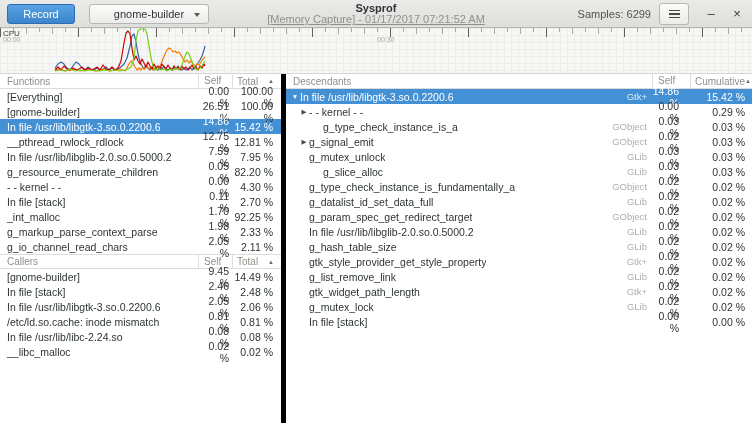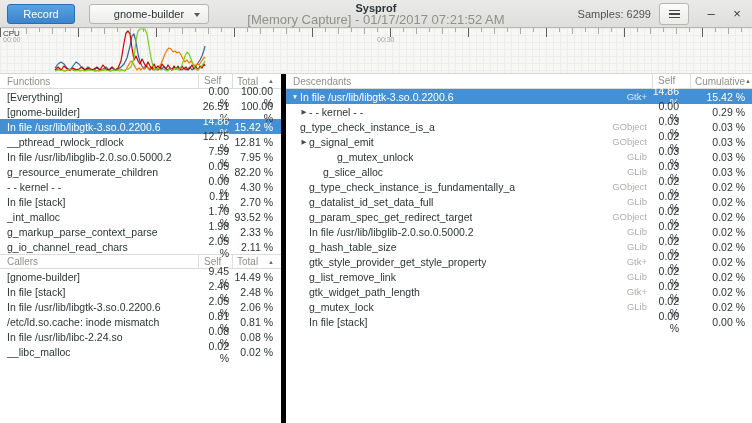--- a/index.html
+++ b/index.html
@@ -14,21 +14,21 @@
     background:linear-gradient(#57a2e4,#3d84ca); border:1px solid #2a6cb5; border-radius:3px;
     color:#fff; font-size:11px; text-align:center; line-height:18px; cursor:default; }
   .btn-proc { position:absolute; left:89px; top:4px; width:120px; height:20px;
     background:linear-gradient(#fcfcfb,#ebebe9); border:1px solid #b6b6b3; border-radius:3px;
     font-size:11px; color:#2e3436; text-align:center; line-height:18px; }
   .proc-arrow { position:absolute; right:8px; top:8px; width:0; height:0;
     border-left:3.5px solid transparent; border-right:3.5px solid transparent;
     border-top:4px solid #5a5a57; }
   .title-wrap { position:absolute; left:0; right:0; top:2px; text-align:center; pointer-events:none; }
   .w-title { font-size:11px; font-weight:bold; color:#2e3436; line-height:12px; }
-  .w-subtitle { font-size:13px; color:#90908b; line-height:11px; }
+  .w-subtitle { font-size:11px; color:#90908b; line-height:11px;text-decoration:underline; }
   .samples { position:absolute; right:101px; top:8px; font-size:11px; color:#55544f; }
   .btn-menu { position:absolute; right:63px; top:3px; width:30px; height:22px;
     background:linear-gradient(#fcfcfb,#ebebe9); border:1px solid #b6b6b3; border-radius:3px;
     display:flex; flex-direction:column; justify-content:center; align-items:center; gap:2px; }
   .btn-menu .bar { width:11px; height:1.5px; background:#484845; }
   .btn-min, .btn-close { position:absolute; top:3px; width:18px; height:22px;
     font-size:13px; color:#3a3a38; text-align:center; line-height:22px; }
   .btn-min { right:32px; }
   .btn-close { right:6px; }
 
@@ -218,21 +218,21 @@
           <span class="c-total">4.30 %</span>
         </div>
         <div class="trow">
           <span class="c-name">In file [stack]</span>
           <span class="c-self">0.11 %</span>
           <span class="c-total">2.70 %</span>
         </div>
         <div class="trow">
           <span class="c-name">_int_malloc</span>
           <span class="c-self">1.70 %</span>
-          <span class="c-total">93.52 %</span>
+          <span class="c-total">92.25 %</span>
         </div>
         <div class="trow">
           <span class="c-name">g_markup_parse_context_parse</span>
           <span class="c-self">1.98 %</span>
           <span class="c-total">2.33 %</span>
         </div>
         <div class="trow">
           <span class="c-name">g_io_channel_read_chars</span>
           <span class="c-self">2.05 %</span>
           <span class="c-total">2.11 %</span>
@@ -303,39 +303,39 @@
         <div class="drow">
           <span class="d-main" style="padding-left: 13px;">
             <span class="d-exp">▶</span>
             <span class="d-label">- - kernel - -</span>
             <span class="d-lib"></span>
           </span>
           <span class="d-self">0.00 %</span>
           <span class="d-cum">0.29 %</span>
         </div>
         <div class="drow">
-          <span class="d-main" style="padding-left: 4px;">
+          <span class="d-main" style="padding-left: 27px;">
             <span class="d-exp"></span>
             <span class="d-label">g_type_check_instance_is_a</span>
             <span class="d-lib">GObject</span>
           </span>
           <span class="d-self">0.03 %</span>
           <span class="d-cum">0.03 %</span>
         </div>
         <div class="drow">
           <span class="d-main" style="padding-left: 13px;">
             <span class="d-exp">▶</span>
             <span class="d-label">g_signal_emit</span>
             <span class="d-lib">GObject</span>
           </span>
           <span class="d-self">0.02 %</span>
           <span class="d-cum">0.03 %</span>
         </div>
         <div class="drow">
-          <span class="d-main" style="padding-left: 13px; gap: 28px;">
+          <span class="d-main" style="padding-left: 13px;">
             <span class="d-exp"></span>
             <span class="d-label">g_mutex_unlock</span>
             <span class="d-lib">GLib</span>
           </span>
           <span class="d-self">0.03 %</span>
           <span class="d-cum">0.03 %</span>
         </div>
         <div class="drow">
           <span class="d-main" style="padding-left: 13px; gap: 14px;">
             <span class="d-exp"></span>

